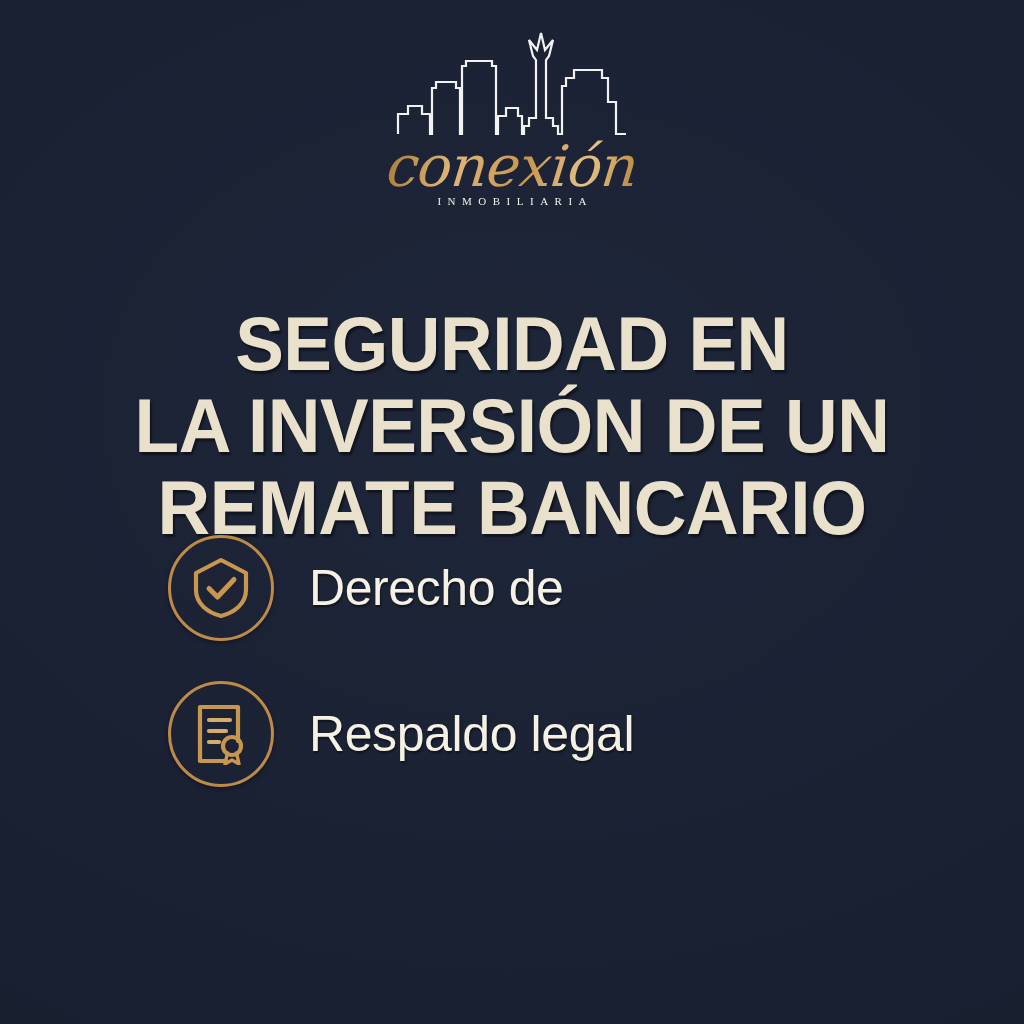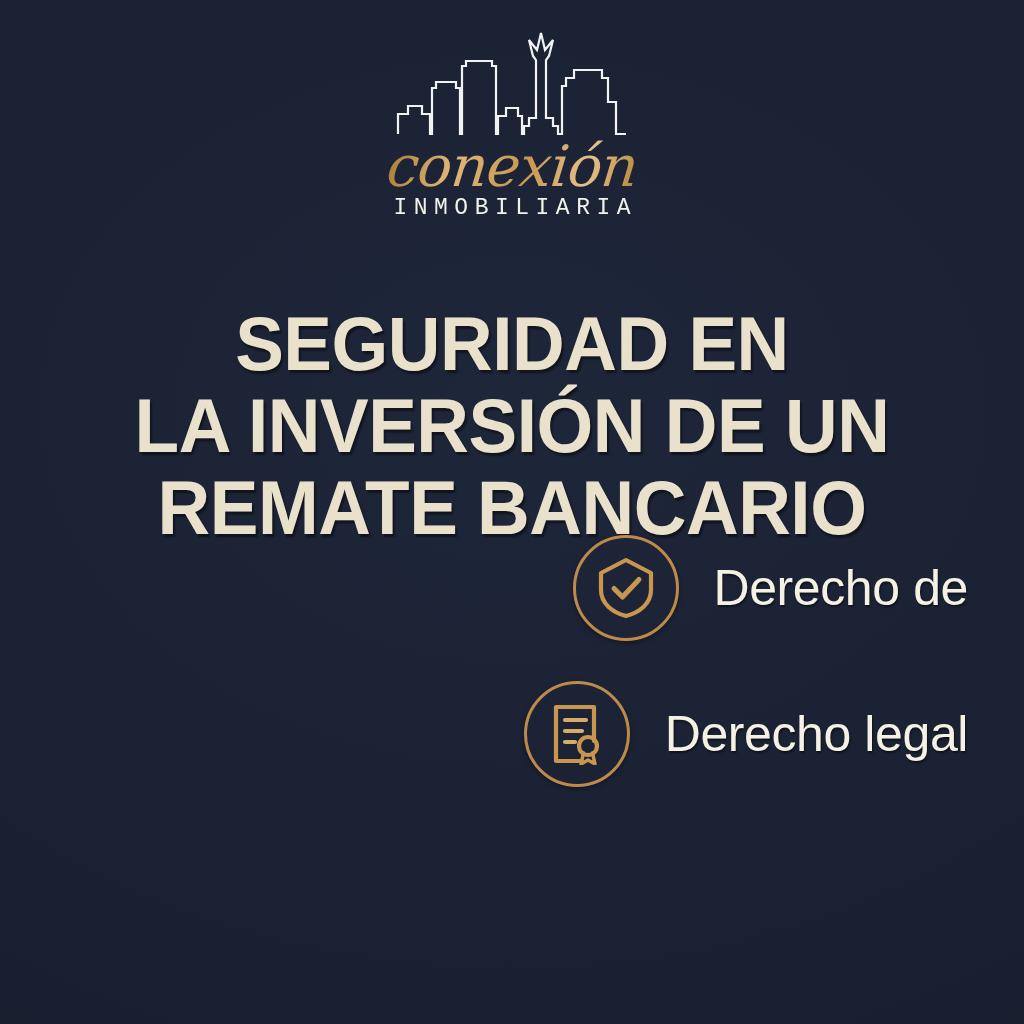--- a/index.html
+++ b/index.html
@@ -51,23 +51,23 @@
     -webkit-background-clip: text;
     background-clip: text;
     -webkit-text-fill-color: transparent;
     text-shadow: none;
     transform: skewX(-6deg);
     padding: 0 6px 4px 6px;
   }
 
   .brand-sub {
     margin-top: -4px;
-    font-family: Liberation Mono, monospace;
+    font-family: Liberation Serif, serif;
     font-weight: 400;
-    font-size: 23px;
+    font-size: 11px;
     letter-spacing: 6.5px;
     color: #f3f1ec;
     text-indent: 6.5px;
   }
 
   
   .headline {
     position: absolute;
     top: 252px;
     left: 0;
@@ -91,21 +91,20 @@
     top: 530px;
     left: 168px;
     width: 800px;
   }
 
   .feature-row {
     display: flex;
     align-items: center;
     height: 116px;
     margin-bottom: 30px;
-    justify-content: flex-end;
   }
 
   .feature-icon {
     flex: 0 0 auto;
     width: 100px;
     height: 100px;
     border: 3px solid #bd8a49;
     border-radius: 50%;
     display: flex;
     align-items: center;
@@ -178,19 +177,19 @@
         <svg width="58" height="62" viewBox="0 0 58 62" fill="none" aria-hidden="true">
           <path d="M8 4 H46 V38 M8 4 V58 H34" stroke="#c8964e" stroke-width="4.2" stroke-linejoin="round" stroke-linecap="round"></path>
           <path d="M17 17 H38" stroke="#d9ab68" stroke-width="4.2" stroke-linecap="round"></path>
           <path d="M17 28 H34" stroke="#d9ab68" stroke-width="4.2" stroke-linecap="round"></path>
           <path d="M17 39 H27" stroke="#d9ab68" stroke-width="4.2" stroke-linecap="round"></path>
           <circle cx="40" cy="43" r="9" stroke="#c8964e" stroke-width="4.2"></circle>
           <path d="M35.5 50 L33 61 L40 57 L47 61 L44.5 50" stroke="#c8964e" stroke-width="3.4" stroke-linejoin="round" stroke-linecap="round"></path>
         </svg>
       </div>
       <div class="feature-label">
-        <span class="lbl-line">Derecho legal</span>
+        <span class="lbl-line">Respaldo legal</span>
       </div>
     </div>
 
 
   </div>
 </div>
 
 </body></html>

